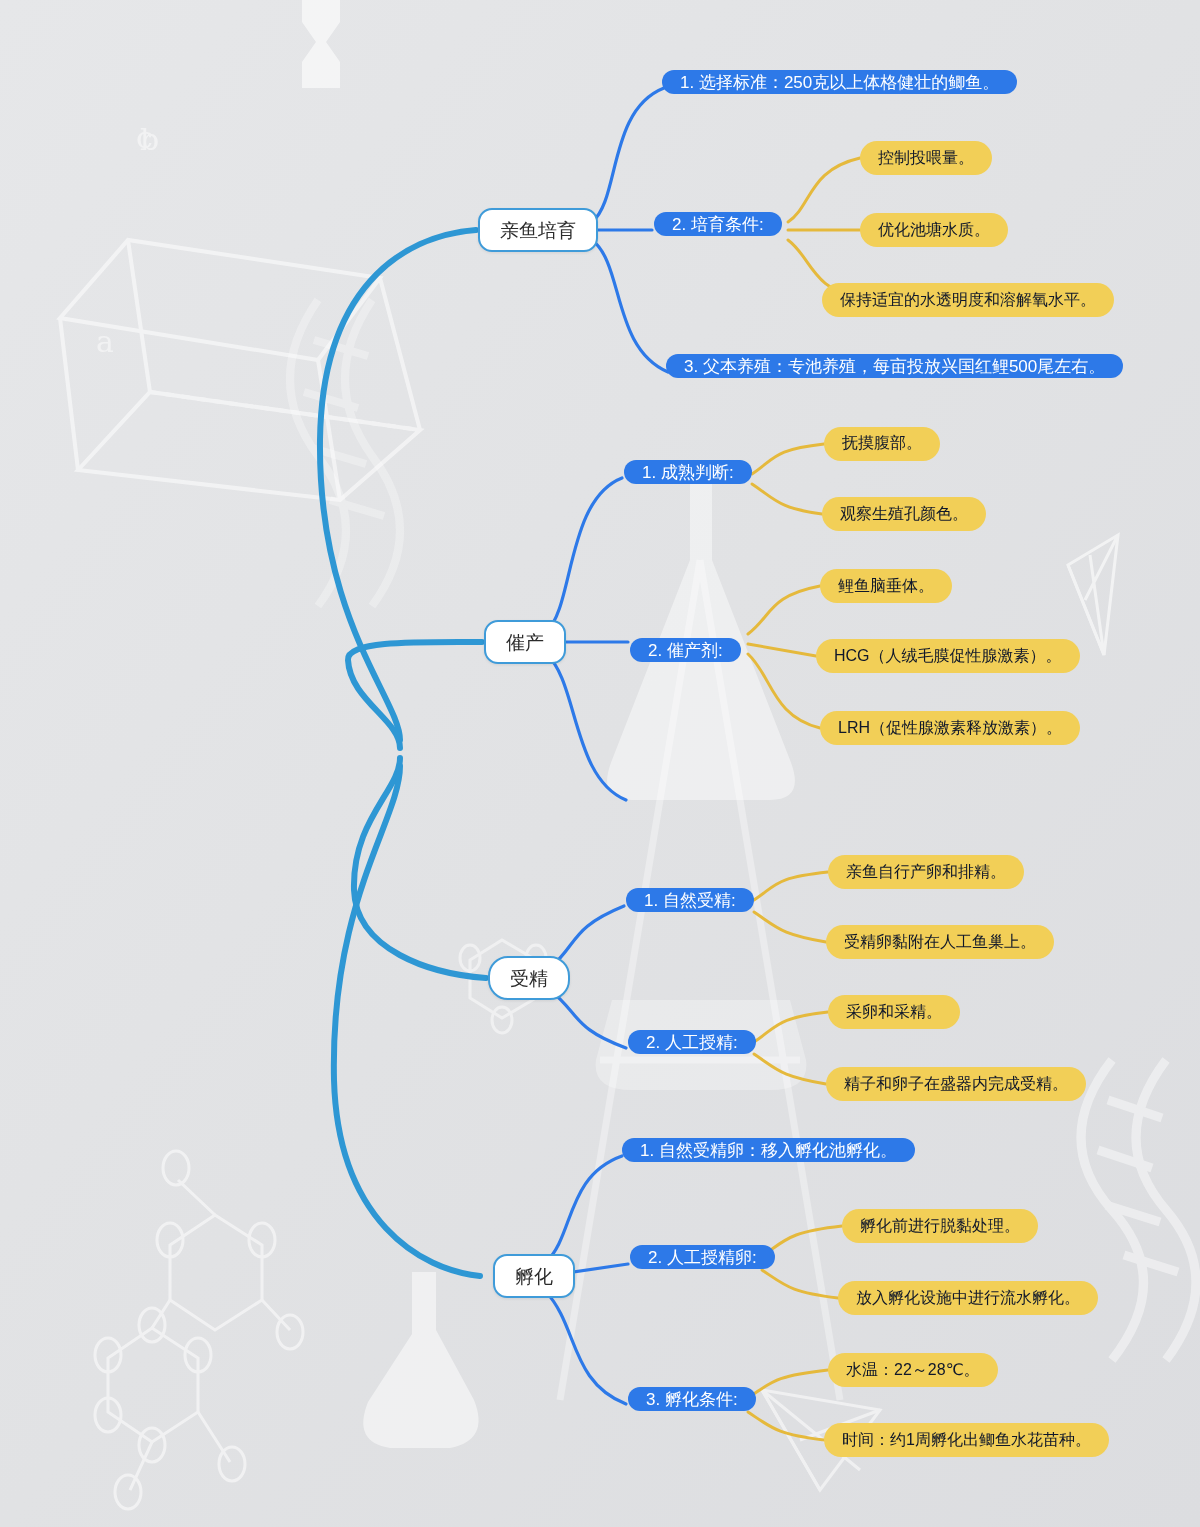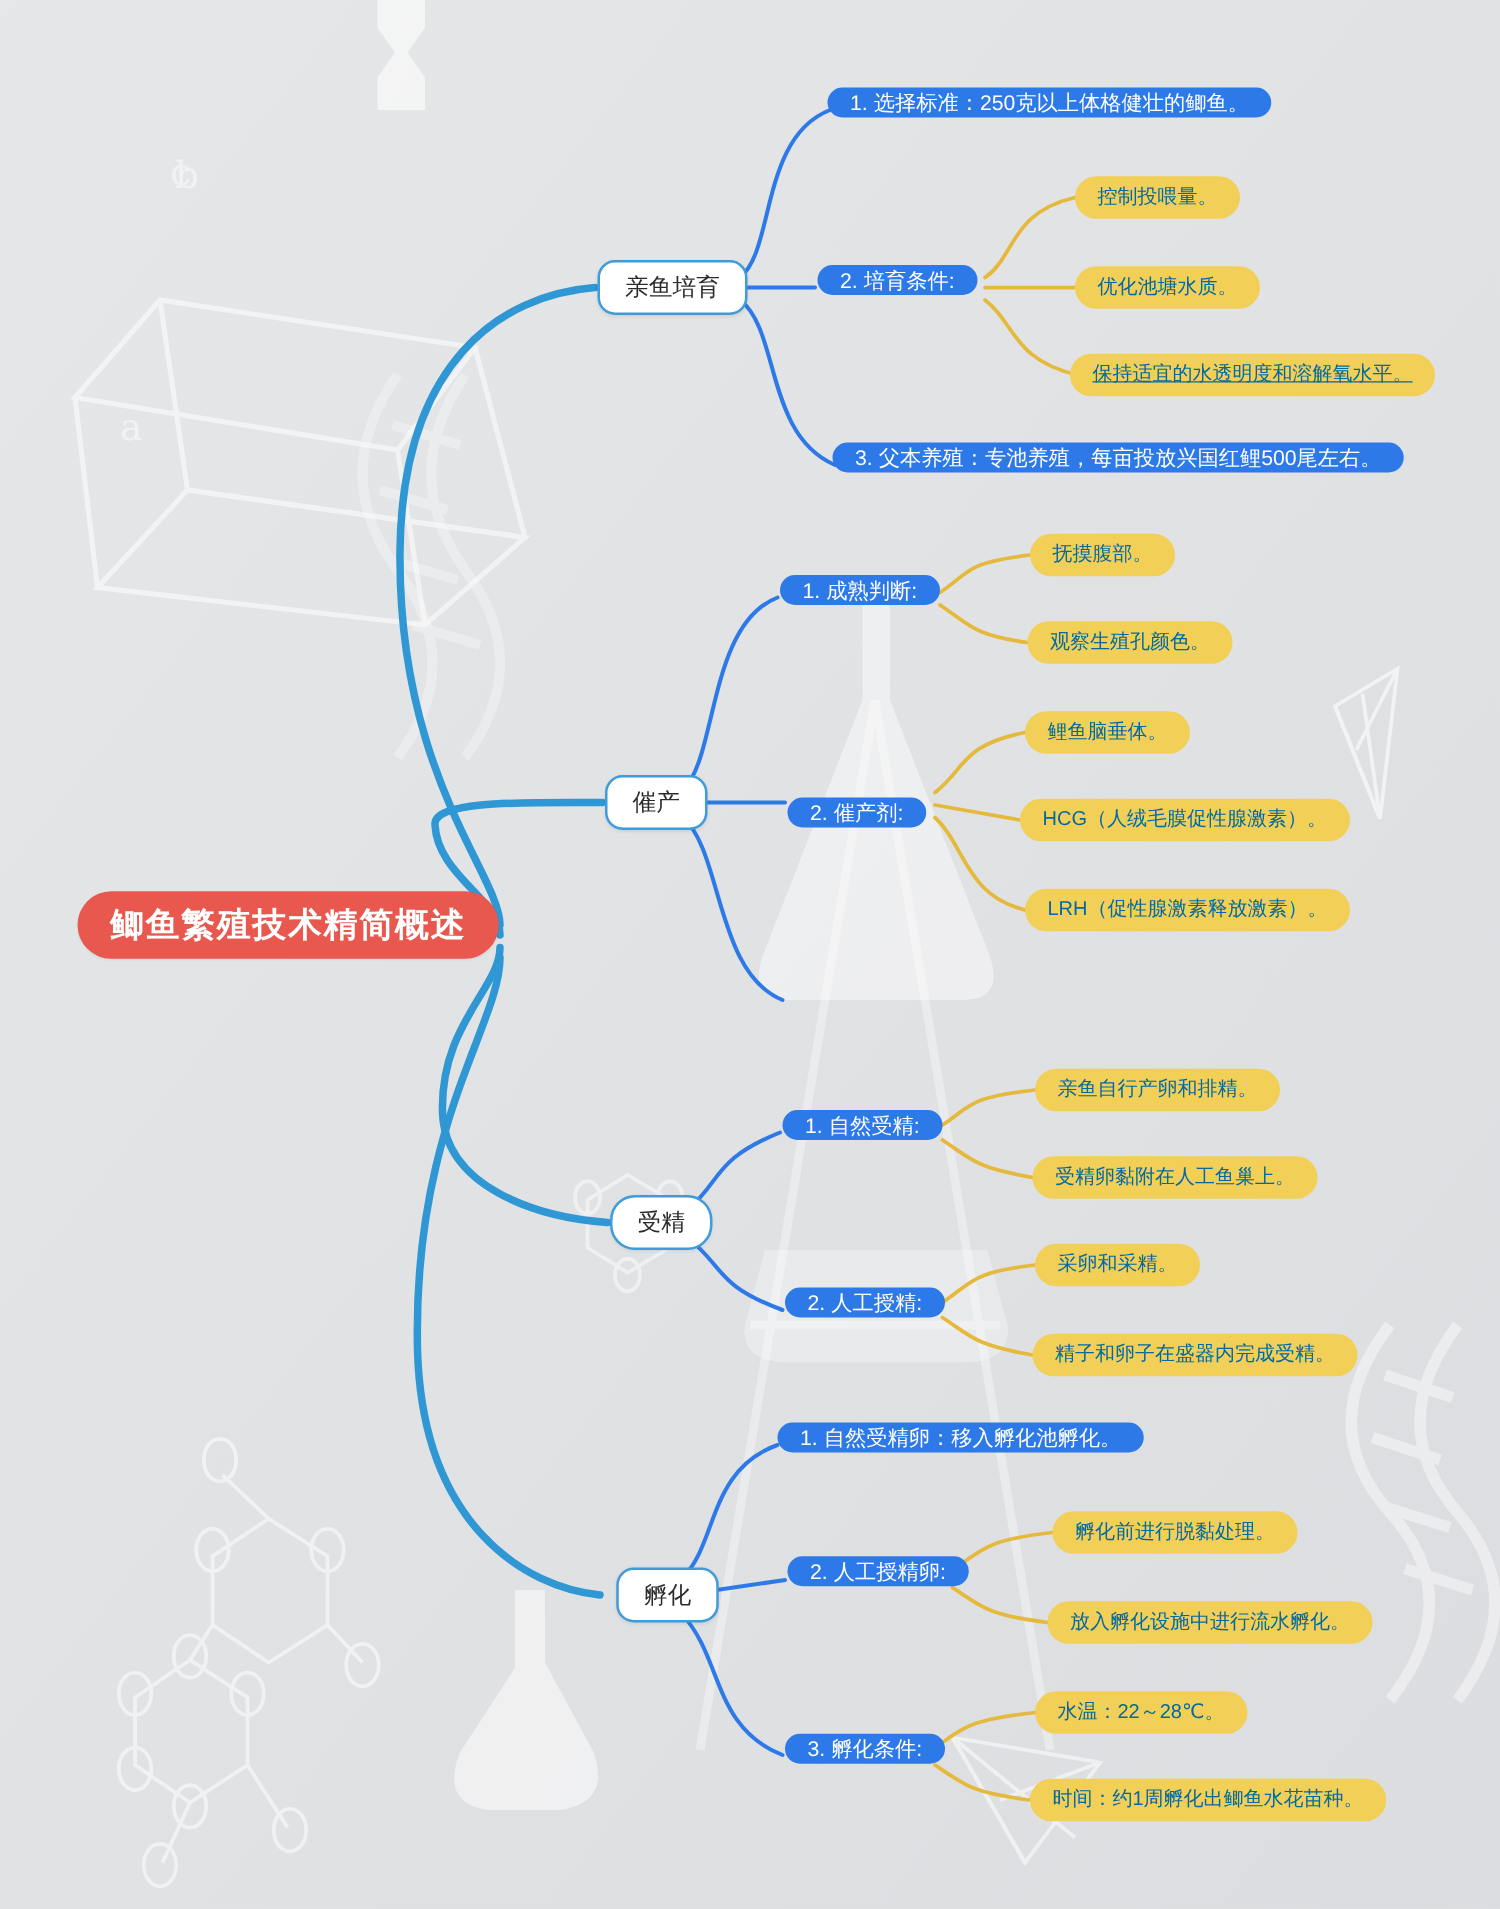--- a/index.html
+++ b/index.html
@@ -44,21 +44,21 @@
   .node-l2{
     background:#2d79e8;
     color:#ffffff;
     font-size:17px;
     padding:0 18px;
     height:24px;
     border-radius:18px;
   }
   .node-l3{
     background:#f2cf57;
-    color:#0369a1;
+    color:#0f172a;
     font-size:16px;
     padding:0 18px;
     height:34px;
     border-radius:17px;
   }
 </style>
 </head>
 <body>
 
 <div id="canvas">
@@ -203,33 +203,32 @@
       <path d="M546 1292 C 578 1326 570 1382 626 1404"></path>
     </g>
     <g fill="none" stroke="#e5b93c" stroke-width="3" stroke-linecap="round">
       <path d="M762 1256 C 786 1240 788 1232 842 1226"></path>
       <path d="M762 1270 C 786 1286 790 1292 838 1298"></path>
       <path d="M748 1398 C 772 1382 774 1376 828 1370"></path>
       <path d="M748 1412 C 772 1428 776 1434 824 1440"></path>
     </g>
   </svg>
 
-  <div class="node node-root" style="left:62px;top:713px;">鲫鱼繁殖技术精简概述</div>
 
   <div class="node node-branch" style="left:478px;top:208px;">亲鱼培育</div>
 
   <div class="node node-l2" style="left:662px;top:70px;">1. 选择标准：250克以上体格健壮的鲫鱼。</div>
 
   <div class="node node-l2" style="left:654px;top:212px;">2. 培育条件:</div>
 
   <div class="node node-l3" style="left:860px;top:141px;">控制投喂量。</div>
 
   <div class="node node-l3" style="left:860px;top:213px;">优化池塘水质。</div>
 
-  <div class="node node-l3" style="left:856px;top:283px;text-decoration:underline;">保持适宜的水透明度和溶解氧水平。</div>
+  <div class="node node-l3" style="left:822px;top:283px;">保持适宜的水透明度和溶解氧水平。</div>
 
   <div class="node node-l2" style="left:666px;top:354px;">3. 父本养殖：专池养殖，每亩投放兴国红鲤500尾左右。</div>
 
   <div class="node node-branch" style="left:484px;top:620px;">催产</div>
 
   <div class="node node-l2" style="left:624px;top:460px;">1. 成熟判断:</div>
 
   <div class="node node-l3" style="left:824px;top:427px;font-family:Liberation Mono, monospace;">抚摸腹部。</div>
 
   <div class="node node-l3" style="left:822px;top:497px;">观察生殖孔颜色。</div>

